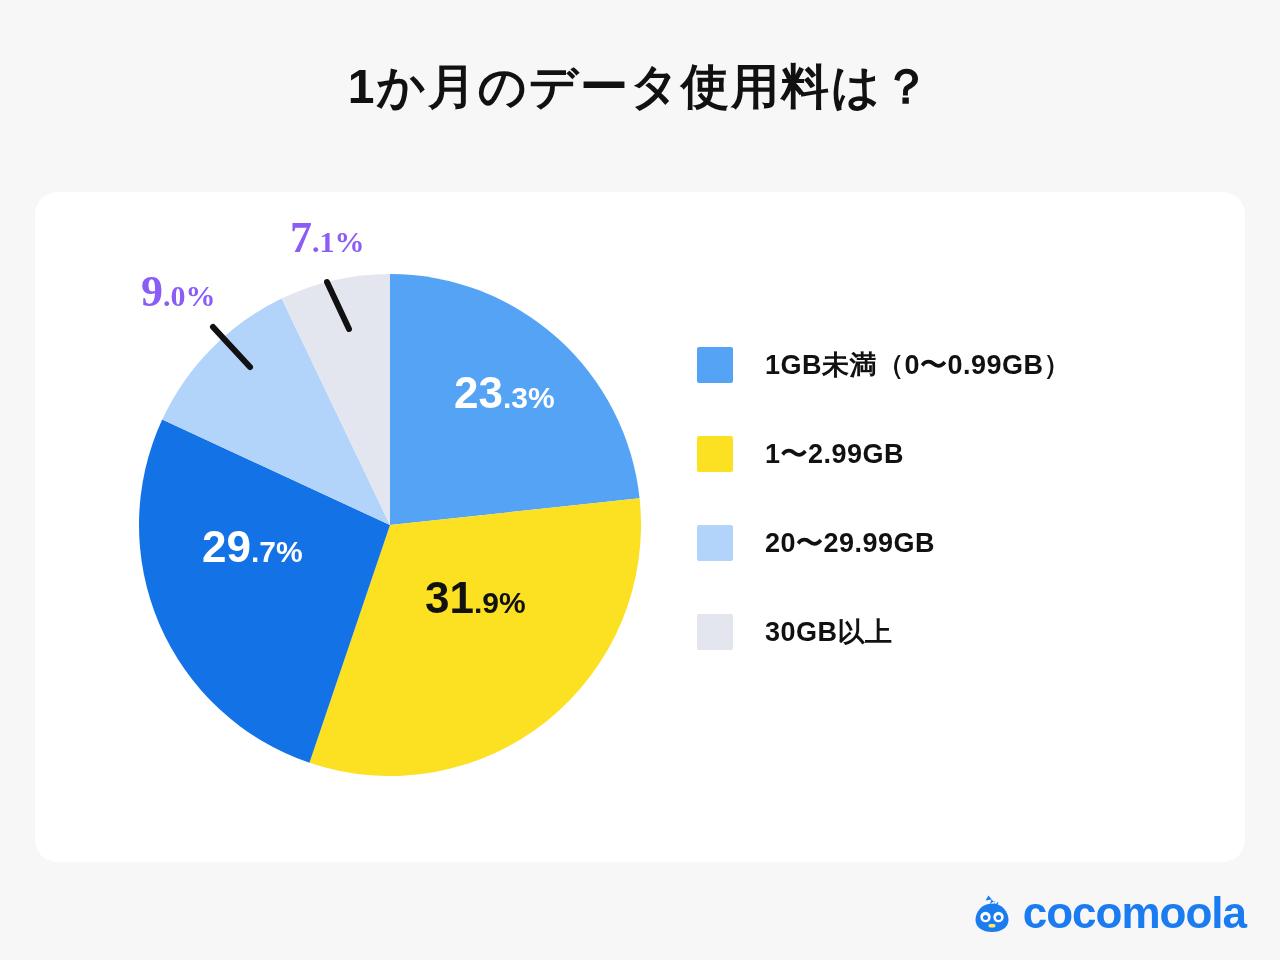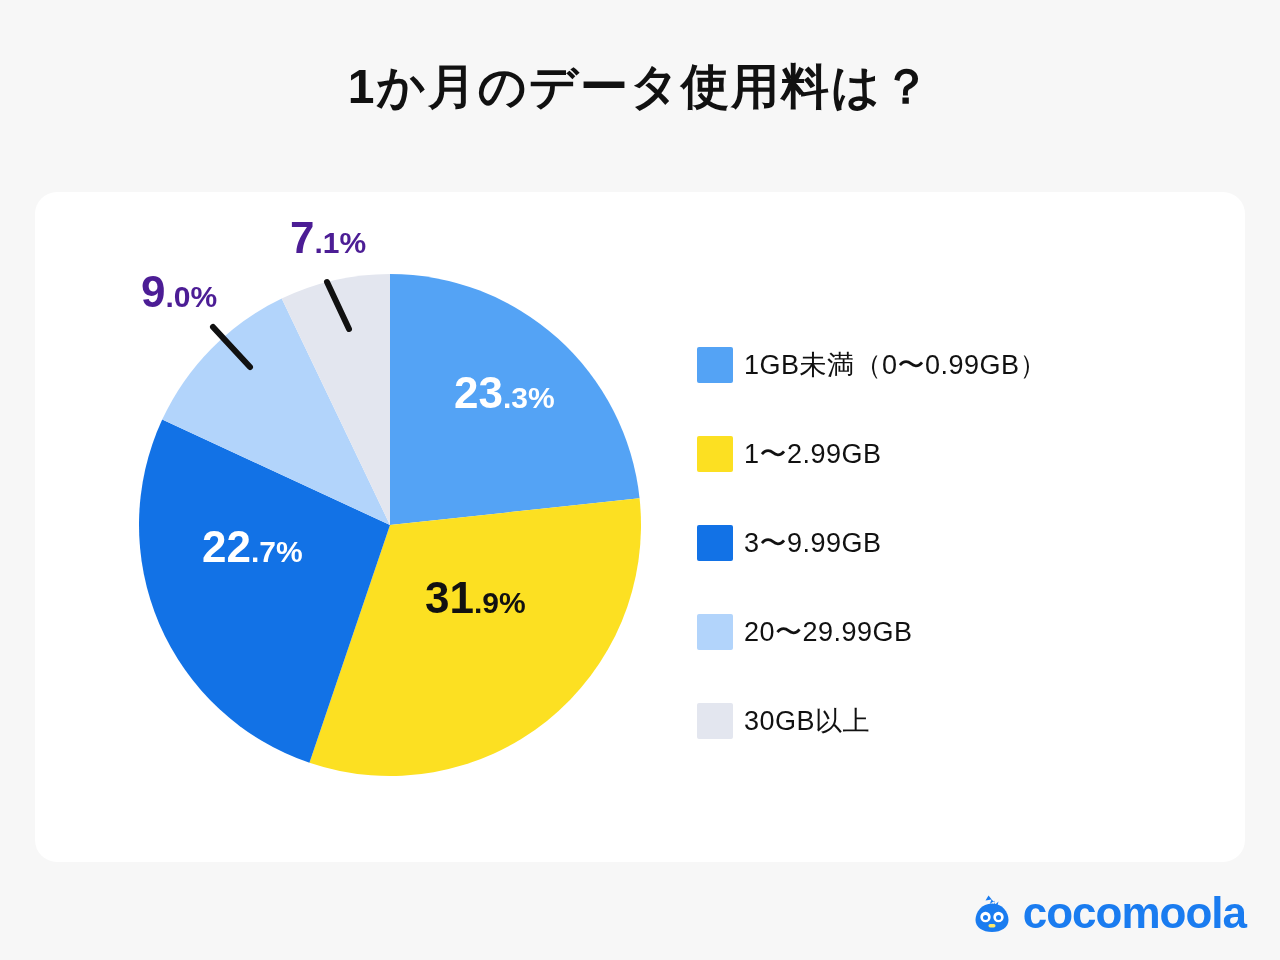--- a/index.html
+++ b/index.html
@@ -62,21 +62,21 @@
     line-height: 1;
   }
   .slice-label .num {
     font-size: 44px;
   }
   .slice-label .dec {
     font-size: 30px;
   }
   .slice-label.inside-white { color: #ffffff; }
   .slice-label.inside-dark  { color: #111111; }
-  .slice-label.outside      { color: #4c1d95; }
+  .slice-label.outside      { color: #8b5cf6; font-family: Liberation Serif, serif; }
 
   #label-233 { left: 419px; top: 179px; }
   #label-319 { left: 390px; top: 384px; }
   #label-267 { left: 167px; top: 333px; }
   #label-110 { left: 106px; top:  78px; }
   #label-71  { left: 255px; top:  24px; }
 
   #legend {
     position: absolute;
     left: 662px;
@@ -88,23 +88,23 @@
     align-items: center;
     height: 89px;
   }
   .legend-swatch {
     width: 36px;
     height: 36px;
     flex: 0 0 36px;
     border-radius: 2px;
   }
   .legend-label {
-    margin-left: 11px;
+    margin-left: 32px;
     font-size: 27px;
-    font-weight: 400;
+    font-weight: 700;
     color: #111111;
     white-space: nowrap;
     letter-spacing: 0.5px;
   }
 
   #brand {
     position: absolute;
     right: 34px;
     bottom: 24px;
     display: flex;
@@ -146,44 +146,40 @@
 
     <div class="slice-label inside-white" id="label-233">
       <span class="num">23</span><span class="dec">.3%</span>
     </div>
 
     <div class="slice-label inside-dark" id="label-319">
       <span class="num">31</span><span class="dec">.9%</span>
     </div>
 
     <div class="slice-label inside-white" id="label-267">
-      <span class="num">22</span><span class="dec">.7%</span>
+      <span class="num">29</span><span class="dec">.7%</span>
     </div>
 
     <div class="slice-label outside" id="label-110">
       <span class="num">9</span><span class="dec">.0%</span>
     </div>
 
     <div class="slice-label outside" id="label-71">
       <span class="num">7</span><span class="dec">.1%</span>
     </div>
   </div>
 
   <div id="legend">
     <div class="legend-row">
       <span class="legend-swatch" style="background: rgb(84, 163, 245);"></span>
       <span class="legend-label">1GB未満（0〜0.99GB）</span>
     </div>
     <div class="legend-row">
       <span class="legend-swatch" style="background: rgb(252, 224, 34);"></span>
       <span class="legend-label">1〜2.99GB</span>
-    </div>
-    <div class="legend-row">
-      <span class="legend-swatch" style="background: rgb(18, 114, 230);"></span>
-      <span class="legend-label">3〜9.99GB</span>
     </div>
     <div class="legend-row">
       <span class="legend-swatch" style="background: rgb(178, 212, 251);"></span>
       <span class="legend-label">20〜29.99GB</span>
     </div>
     <div class="legend-row">
       <span class="legend-swatch" style="background: rgb(227, 230, 239);"></span>
       <span class="legend-label">30GB以上</span>
     </div>
   </div>

